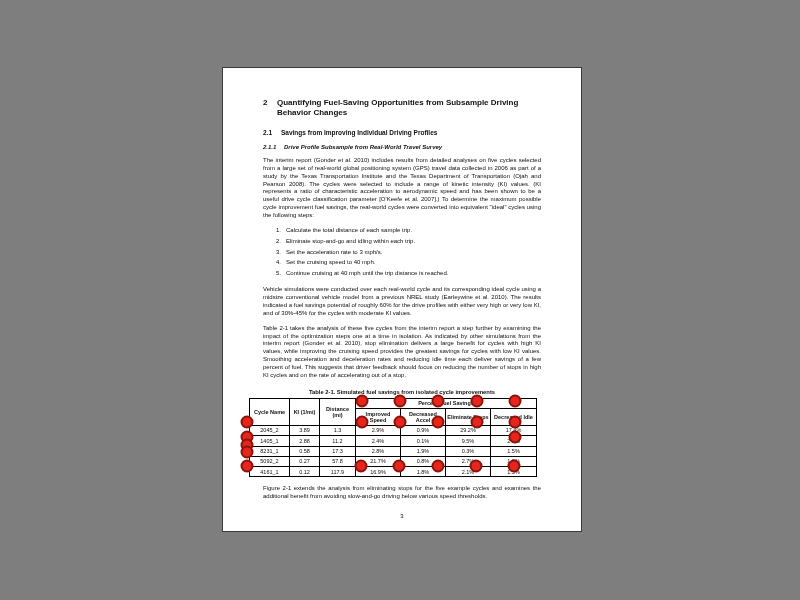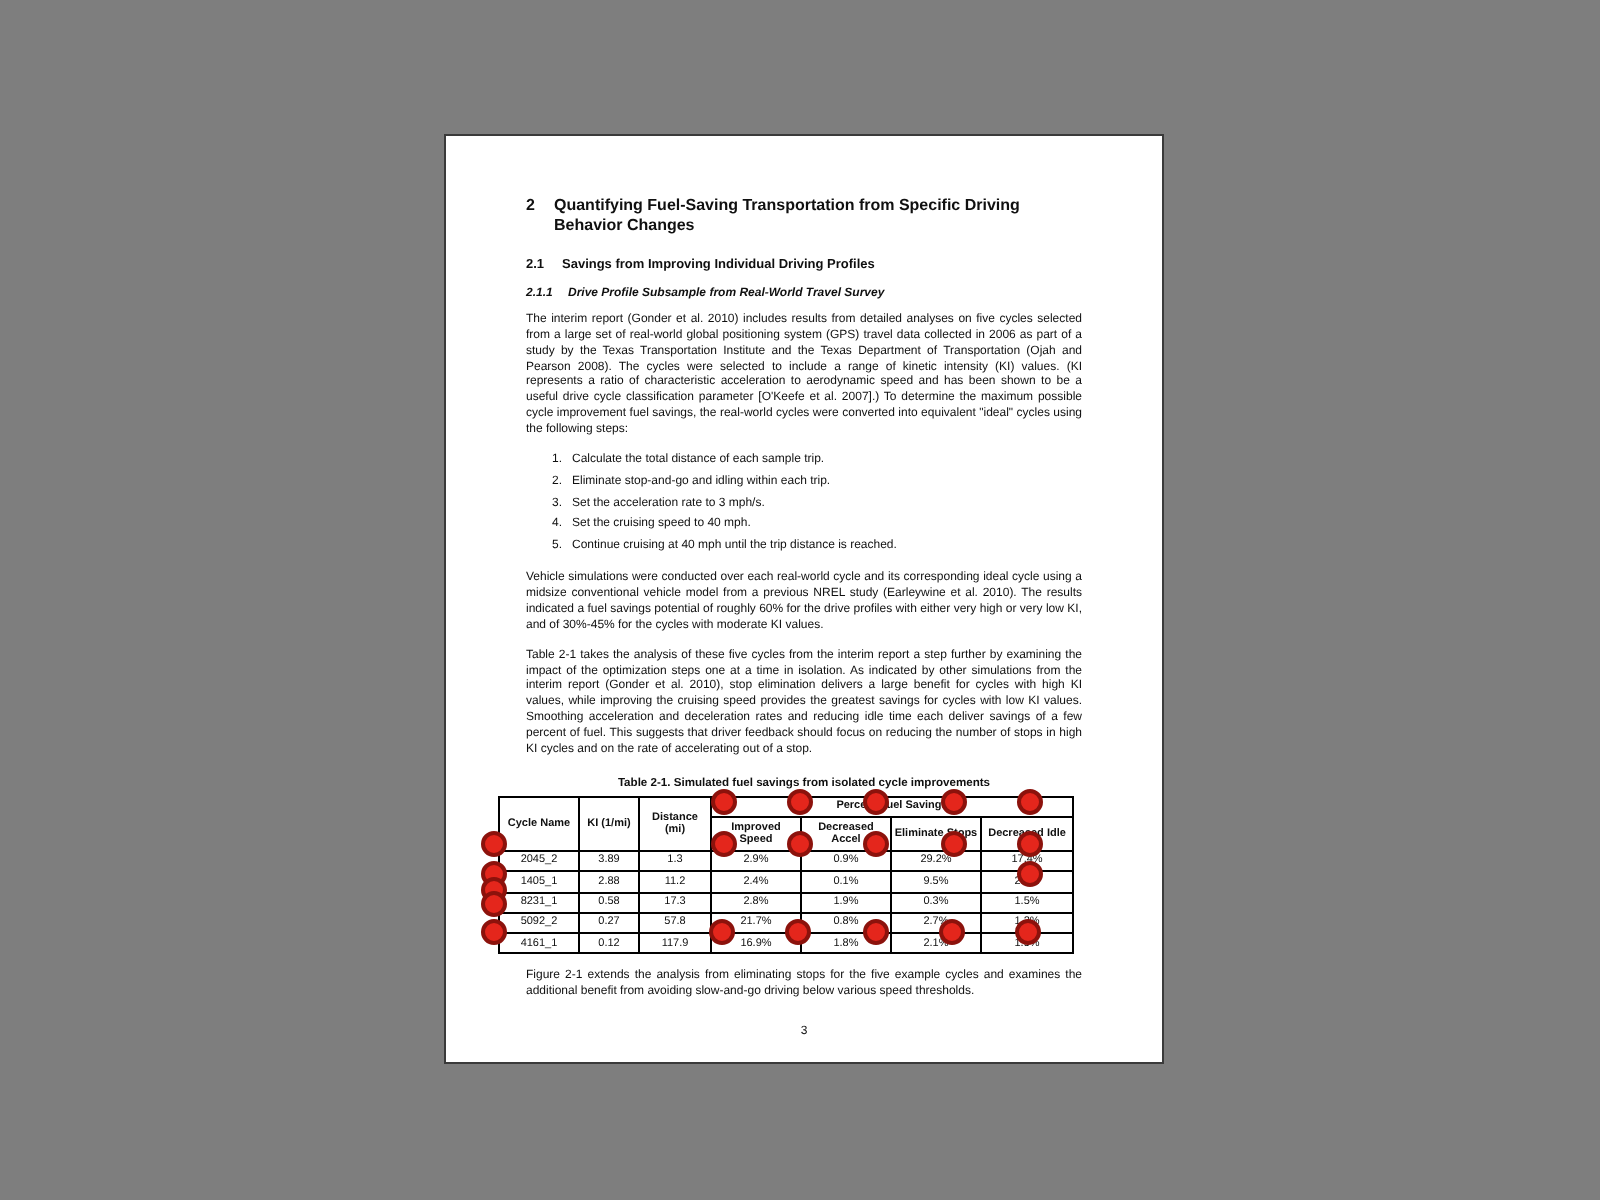--- a/index.html
+++ b/index.html
@@ -28,21 +28,21 @@
 </style>
 </head>
 <body>
 
 <div class="canvas">
   <div class="page">
     <div class="inner">
 
       <h1>
         <span class="hnum">2</span>
-        <span>Quantifying Fuel-Saving Transportation from Specific Driving Behavior Changes</span>
+        <span>Quantifying Fuel-Saving Opportunities from Subsample Driving Behavior Changes</span>
       </h1>
 
       <h2>
         <span class="hnum">2.1</span>
         <span>Savings from Improving Individual Driving Profiles</span>
       </h2>
 
       <h3>
         <span class="hnum">2.1.1</span>
         <span>Drive Profile Subsample from Real-World Travel Survey</span>

